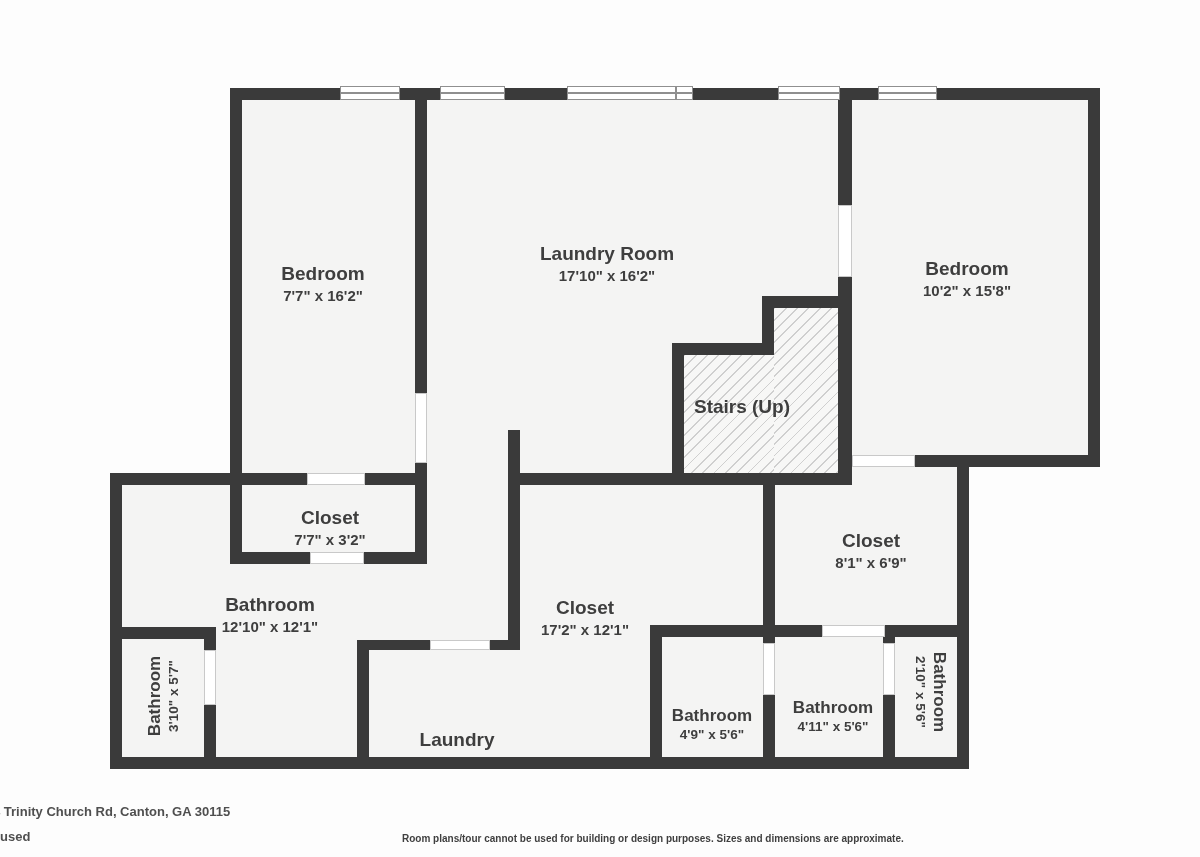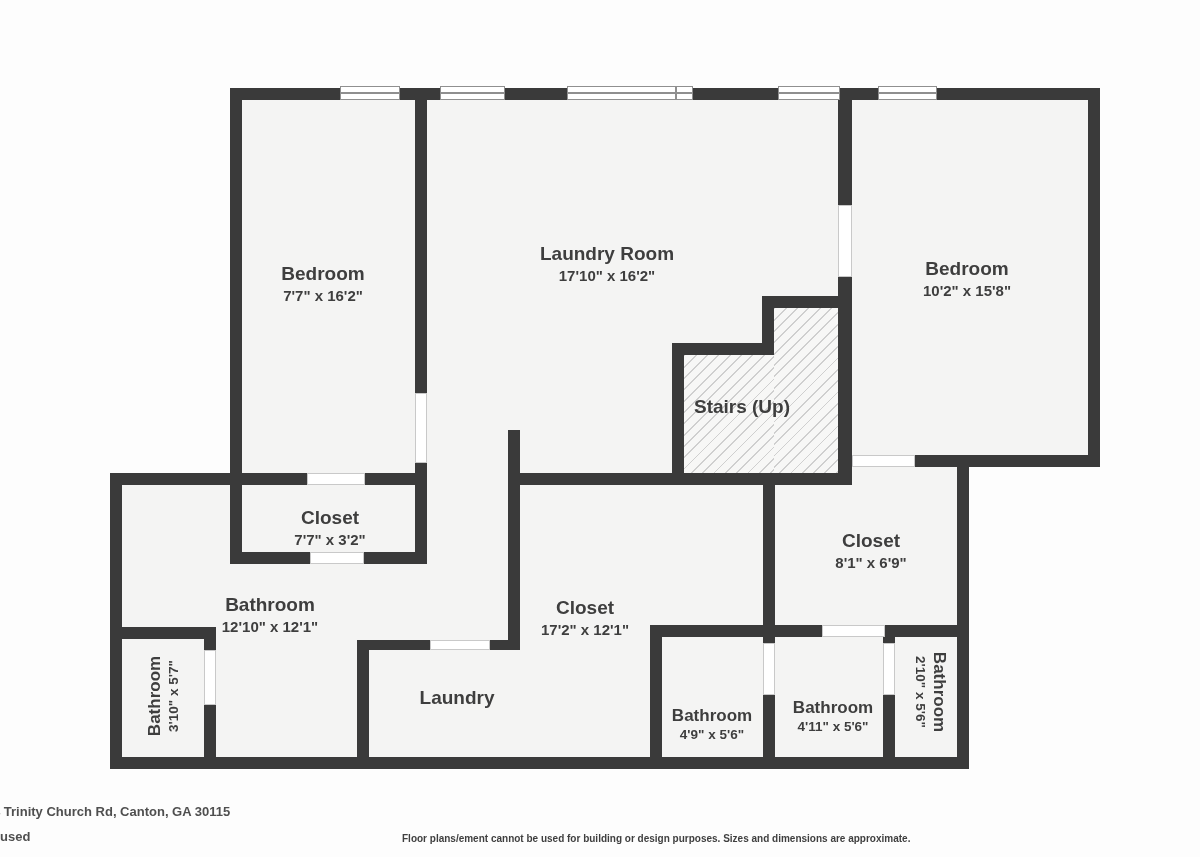--- a/index.html
+++ b/index.html
@@ -121,33 +121,33 @@
     <div class="rd">3'10" x 5'7"</div>
   </div>
   <div class="room-label" style="left:585px;top:618px;">
     <div class="rn">Closet</div>
     <div class="rd">17'2" x 12'1"</div>
   </div>
   <div class="room-label" style="left:871px;top:551px;">
     <div class="rn">Closet</div>
     <div class="rd">8'1" x 6'9"</div>
   </div>
-  <div class="room-label" style="left:457px;top:698px;">
+  <div class="room-label" style="left:457px;top:740px;">
     <div class="rn">Laundry</div>
   </div>
   <div class="room-label small" style="left:712px;top:724px;">
     <div class="rn">Bathroom</div>
     <div class="rd">4'9" x 5'6"</div>
   </div>
   <div class="room-label small" style="left:833px;top:716px;">
     <div class="rn">Bathroom</div>
     <div class="rd">4'11" x 5'6"</div>
   </div>
   <div class="room-label rot-cw small" style="left:930px;top:692px;">
     <div class="rn">Bathroom</div>
     <div class="rd">2'10" x 5'6"</div>
   </div>
 
   <div class="addr">4 Trinity Church Rd, Canton, GA 30115</div>
   <div class="floorname">used</div>
-  <div class="disclaimer">Floor plans/ement cannot be used for building or design purposes. Sizes and dimensions are approximate.</div>
+  <div class="disclaimer">Room plans/tour cannot be used for building or design purposes. Sizes and dimensions are approximate.</div>
 
 </div>
 
 </body></html>

